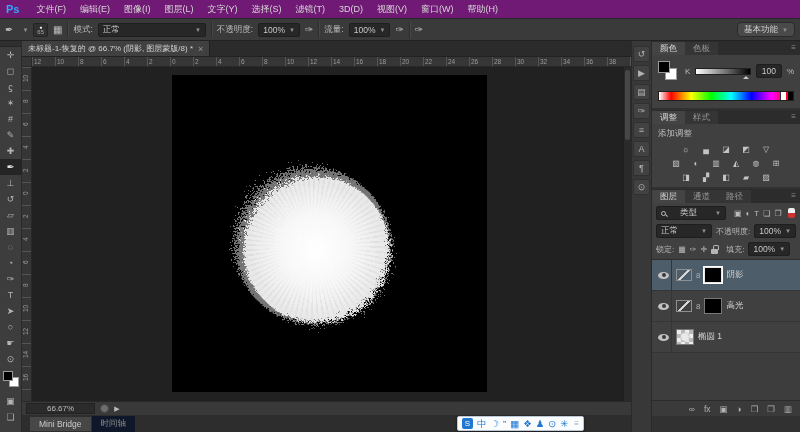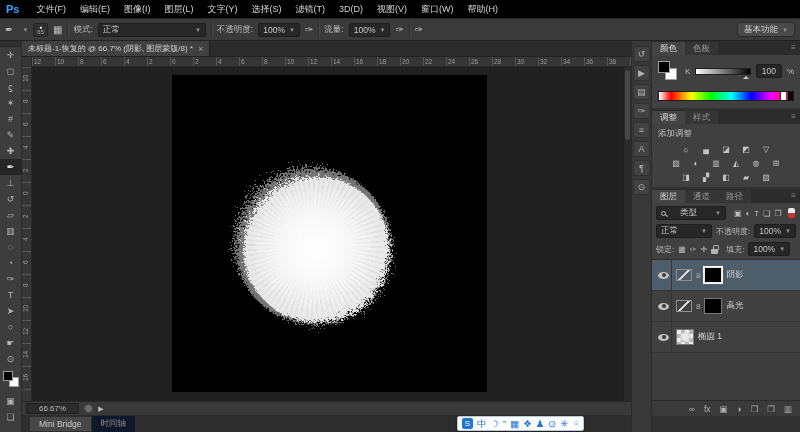--- a/index.html
+++ b/index.html
@@ -1,19 +1,19 @@
 <!DOCTYPE html>
 <html><head>
 <meta charset="utf-8">
 <style>
   *{box-sizing:border-box;margin:0;padding:0;-webkit-user-select:none}
   html,body{width:800px;height:432px;overflow:hidden}
   body{background:#3b3b3b;font-family:"Liberation Sans",sans-serif;font-size:9px;color:#cfcfcf;position:relative}
   
-  .menubar{height:19px;background:#000000;border-bottom:1px solid #272727;display:flex;align-items:center;padding:0 6px}
+  .menubar{height:19px;background:#701a75;border-bottom:1px solid #272727;display:flex;align-items:center;padding:0 6px}
   .ps-logo{color:#31a8ff;font-weight:bold;font-size:11px;margin-right:10px}
   .menu-item{padding:0 7px;color:#d6d6d6;font-size:9px;line-height:19px;white-space:nowrap}
   
   .optionsbar{height:22px;background:#3a3a3a;border-bottom:1px solid #222;display:flex;align-items:center;gap:5px;padding:0 5px}
   .well{background:#272727;border:1px solid #1e1e1e;border-radius:2px;height:14px;display:inline-flex;align-items:center;padding:0 4px;color:#c8c8c8;font-size:8.5px;white-space:nowrap}
   .dd{color:#8f8f8f;font-size:6px;margin-left:4px}
   .sep{width:1px;height:16px;background:#2c2c2c;box-shadow:1px 0 0 #484848}
   .obicon{color:#bdbdbd;font-size:10px}
   .brush-preview{display:flex;flex-direction:column;align-items:center;line-height:5px;padding:1px 3px;background:#303030;border:1px solid #242424;border-radius:2px}
   .brush-preview .dot{font-size:5px;color:#eee}
@@ -44,21 +44,21 @@
   .vruler{position:absolute;left:0;top:0;bottom:0;width:10px;background:#363636 repeating-linear-gradient(to bottom,#555 0 1px,transparent 1px 23px);border-right:1px solid #282828;display:flex;flex-direction:column;overflow:hidden;z-index:3}
   .vnum{height:23px;flex:none;font-size:6.5px;color:#9a9a9a;writing-mode:vertical-rl;transform:rotate(180deg);text-align:center}
   .canvas{position:absolute;left:150px;top:8px;width:315px;height:317px;background:#000}
   .furball{position:absolute;left:41px;top:71px;width:200px;height:200px}
   .furtex{position:absolute;left:61px;top:91px;width:160px;height:160px;border-radius:50%;opacity:.25;
     background:repeating-conic-gradient(rgba(180,180,180,.8) 0deg 1.5deg,rgba(255,255,255,0) 1.5deg 4.5deg);
     -webkit-mask-image:radial-gradient(circle,rgba(0,0,0,0) 28%,#000 55%,rgba(0,0,0,0) 72%)}
   .vscroll{position:absolute;right:0;top:0;bottom:0;width:8px;background:#2a2a2a;border-left:1px solid #1f1f1f;z-index:3}
   .vthumb{position:absolute;right:1px;top:3px;width:5px;height:70px;background:#474747;border-radius:3px}
   .statusbar{height:14px;background:#393939;border-top:1px solid #282828;display:flex;align-items:center;gap:5px;padding:0 4px;font-size:8px;flex:none}
-  .status-well{background:#2b2b2b;border:1px solid #222;height:11px;display:flex;align-items:center;padding:0 12px;color:#bdbdbd}
+  .status-well{background:#2b2b2b;border:1px solid #222;height:11px;display:flex;align-items:center;padding:0 20px;color:#bdbdbd}
   .status-doc{width:150px;justify-content:center}
   .status-icon{width:9px;height:9px;border-radius:50%;background:#6d6d6d;border:1px solid #444}
   .status-expand{color:#bbb;font-size:7px}
   .bottomtabs{height:17px;background:#2d2d2d;display:flex;align-items:center;gap:1px;padding-left:8px;flex:none}
   .btab{padding:2px 9px;font-size:8.5px}
   .btab.active{background:#474747;color:#cccccc}
   .btab.inactive{background:#0f172a;color:#8d8d8d}
   
   .dockstrip{width:21px;background:#383838;border-left:1px solid #2a2a2a;border-right:1px solid #2a2a2a;display:flex;flex-direction:column;align-items:center;gap:3px;padding-top:5px;flex:none}
   .dock-ic{width:17px;height:16px;display:flex;align-items:center;justify-content:center;color:#b2b2b2;font-size:9px;background:#424242;border:1px solid #303030;border-radius:2px;flex:none}

